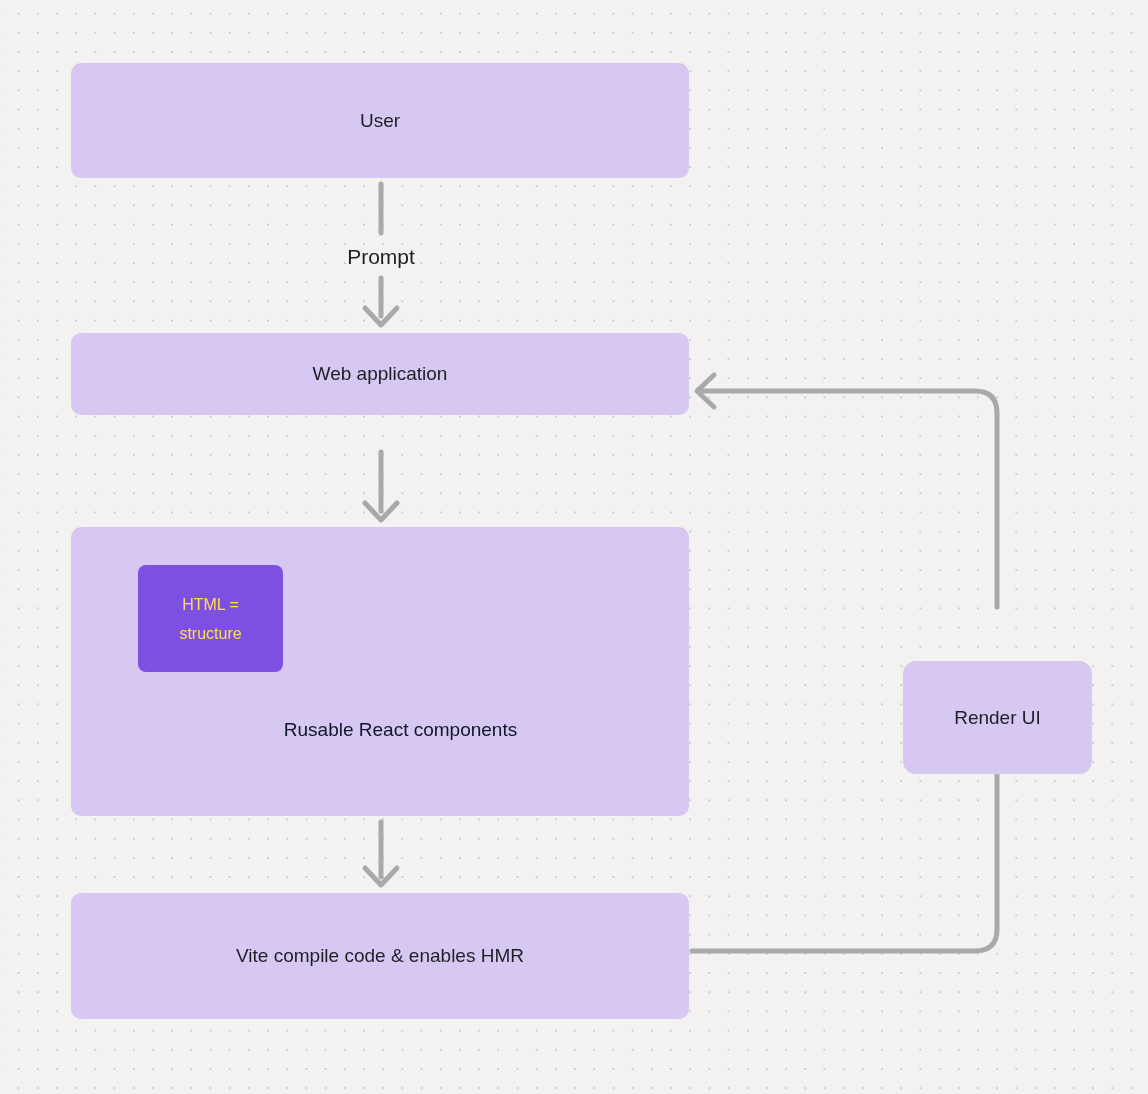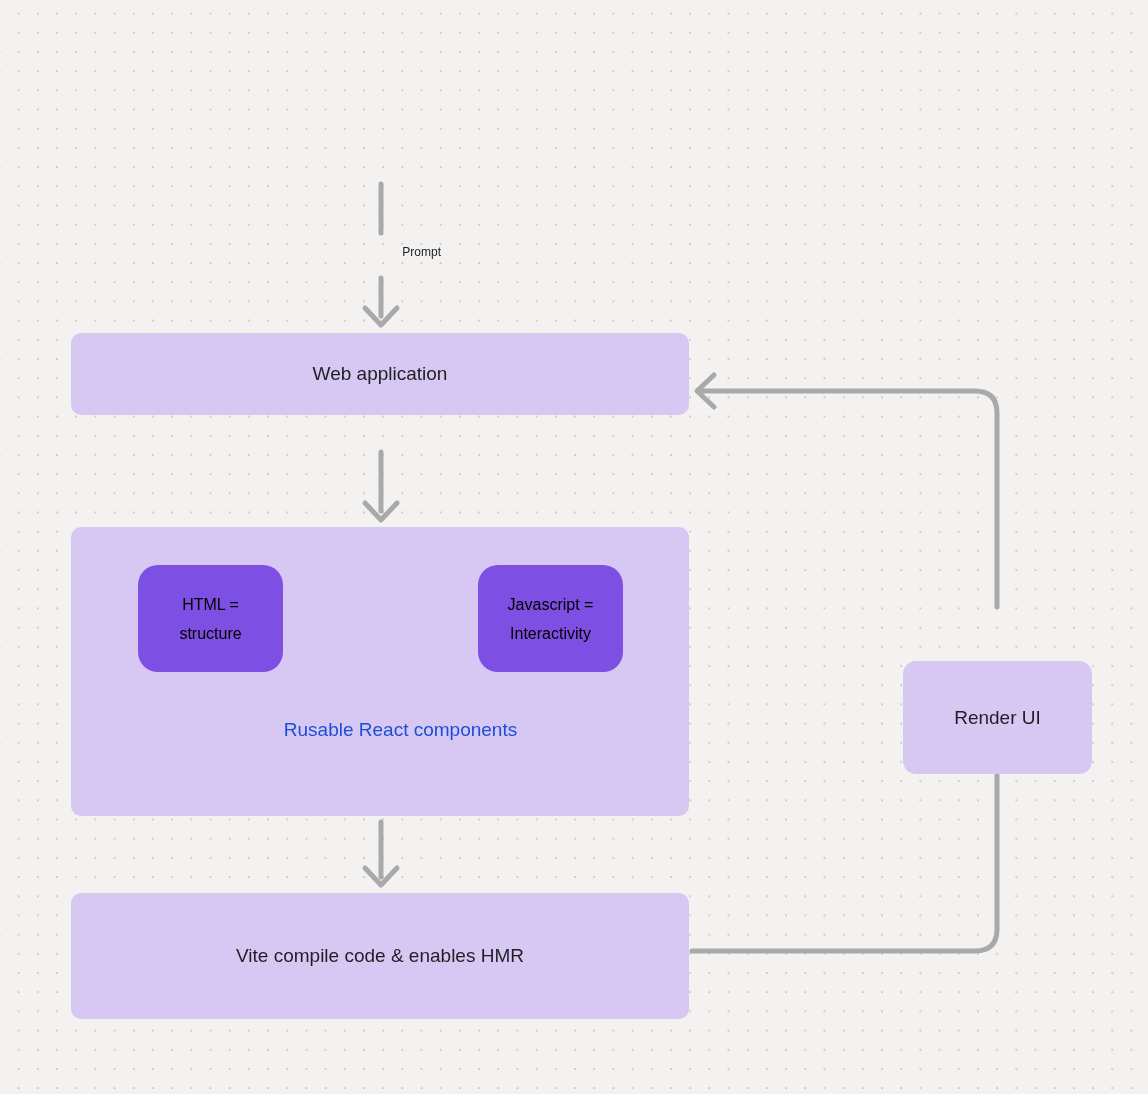--- a/index.html
+++ b/index.html
@@ -24,37 +24,37 @@
   }
   .node--user { left:71px; top:63px;  width:618px; height:115px; }
   .node--web  { left:71px; top:333px; width:618px; height:82px; }
   .node--group{ left:71px; top:527px; width:618px; height:289px; display:block; }
   .node--vite { left:71px; top:893px; width:618px; height:126px; }
   .node--render { left:903px; top:613px; width:189px; height:113px; border-radius:13px;margin-top:48px; }
   .chip {
     position:absolute;
     top:38px; width:145px; height:107px;
     background:#7d4fe3;
-    border-radius:20px;
-    color:#000000;
+    border-radius:8px;
+    color:#fde047;
     font-size:16px; line-height:29px;
     display:flex; align-items:center; justify-content:center;
     text-align:center;
   }
   .chip span { display:inline-block; max-width:108px; }
   .chip--html { left:67px; }
   .chip--css  { left:237px; }
   .chip--js   { left:407px; }
   .group-caption {
     position:absolute; left:0; right:0; top:192px;
-    text-align:center; font-size:19px; color:#1d4ed8;padding-left:41px;
+    text-align:center; font-size:19px; color:#0f172a;padding-left:41px;
   }
   .edge-label {
     position:absolute; left:321px; top:245px; width:120px;
-    text-align:right; font-size:12px; color:#1e1f24;
+    text-align:center; font-size:21px; color:#1e1f24;
   }
   svg.edges { position:absolute; left:0; top:0; pointer-events:none; }
   svg.edges path {
     fill:none; stroke:#a9a9a9; stroke-width:5;
     stroke-linecap:round; stroke-linejoin:round;
   }
 </style>
 </head>
 <body>
 
@@ -82,33 +82,33 @@
       <path d="M692 951 H975 Q997 951 997 929 V752"></path>
       <path d="M983 751 L997 736 L1011 751"></path>
     </g>
 
     <g>
       <path d="M997 607 V413 Q997 391 975 391 H703"></path>
       <path d="M714 375 L697 391 L714 407"></path>
     </g>
   </svg>
 
+  <div class="node node--user">
+    <span>User</span>
+  </div>
 
   <div class="edge-label">Prompt</div>
 
   <div class="node node--web">
     <span>Web application</span>
   </div>
 
   <div class="node node--group">
     <div class="chip chip--html">
       <span>HTML = structure</span>
-    </div>
-    <div class="chip chip--js">
-      <span>Javascript = Interactivity</span>
     </div>
     <div class="group-caption">Rusable React components</div>
   </div>
 
   <div class="node node--vite">
     <span>Vite compile code &amp; enables HMR</span>
   </div>
 
   <div class="node node--render">
     <span>Render UI</span>

